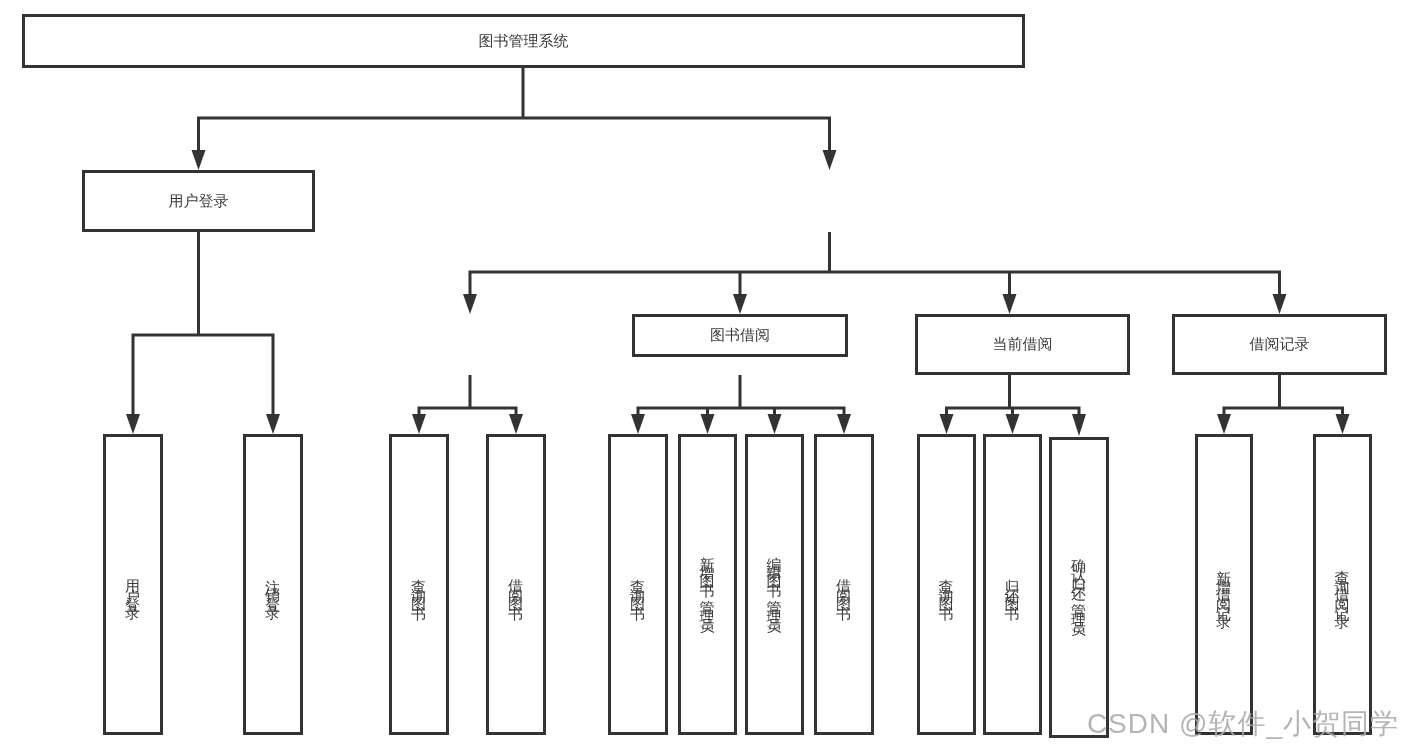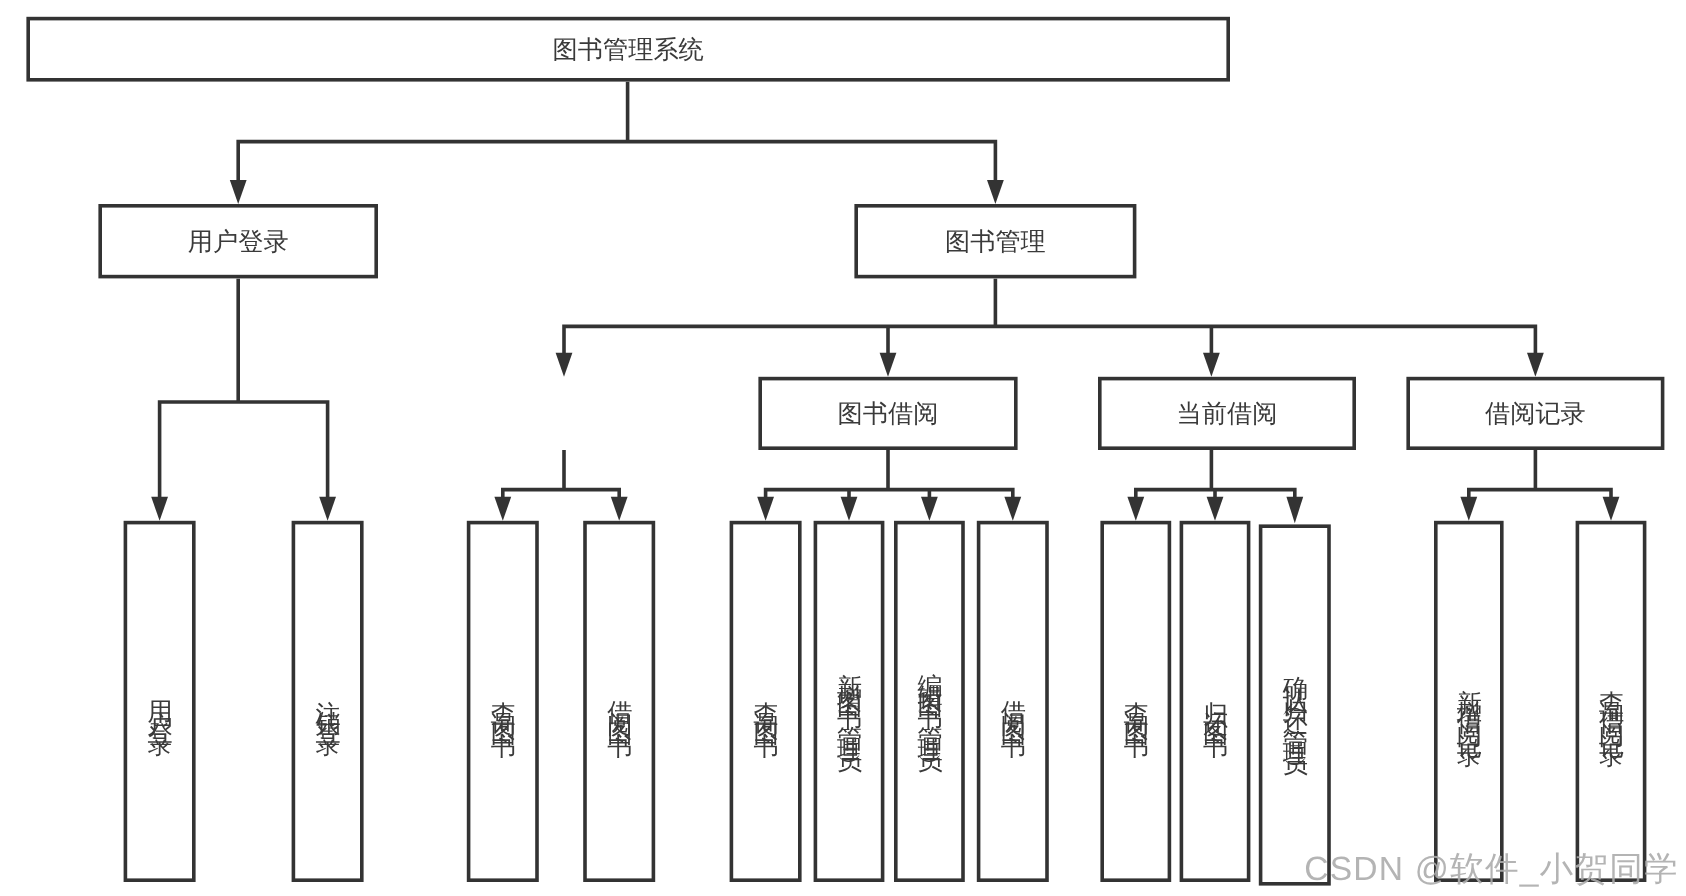--- a/index.html
+++ b/index.html
@@ -4,21 +4,21 @@
 <style>
   html,body{margin:0;padding:0;background:#ffffff;}
   .canvas{
     position:relative;width:1405px;height:747px;background:#ffffff;overflow:hidden;
     font-family:"Liberation Sans","DejaVu Sans",sans-serif;color:#333333;
   }
   .connectors{position:absolute;left:0;top:0;width:1405px;height:747px;}
   .node{
     position:absolute;box-sizing:border-box;border:3px solid #333333;background:#ffffff;
     display:flex;align-items:center;justify-content:center;
-    font-size:21px;color:#3a3a3a;z-index:1;
+    font-size:15px;color:#3a3a3a;z-index:1;
   }
   .node .vtext{
     writing-mode:vertical-rl;text-orientation:mixed;
     letter-spacing:9px;line-height:1;white-space:nowrap;
   }
   .watermark{
     position:absolute;right:6px;bottom:4px;z-index:3;
     font-size:28px;letter-spacing:1px;
     color:rgba(172,172,172,0.9);
   }
@@ -75,25 +75,22 @@
     </g>
   </svg>
 
   <div class="node" style="left:22px;top:14px;width:1003px;height:54px;">
     <span>图书管理系统</span>
   </div>
 
   <div class="node" style="left:82px;top:170px;width:233px;height:62px;">
     <span>用户登录</span>
   </div>
-  <div class="node" style="left:712px;top:170px;width:235px;height:62px;">
-    <span>图书管理</span>
-  </div>
 
-  <div class="node" style="left:632px;top:314px;width:216px;height:61px;">
+  <div class="node" style="left:632px;top:314px;width:216px;height:43px;">
     <span>图书借阅</span>
   </div>
   <div class="node" style="left:902px;top:314px;width:215px;height:61px;margin-left:13px;">
     <span>当前借阅</span>
   </div>
   <div class="node" style="left:1172px;top:314px;width:215px;height:61px;">
     <span>借阅记录</span>
   </div>
 
   <div class="node" style="left:103px;top:434px;width:60px;height:301px;">

